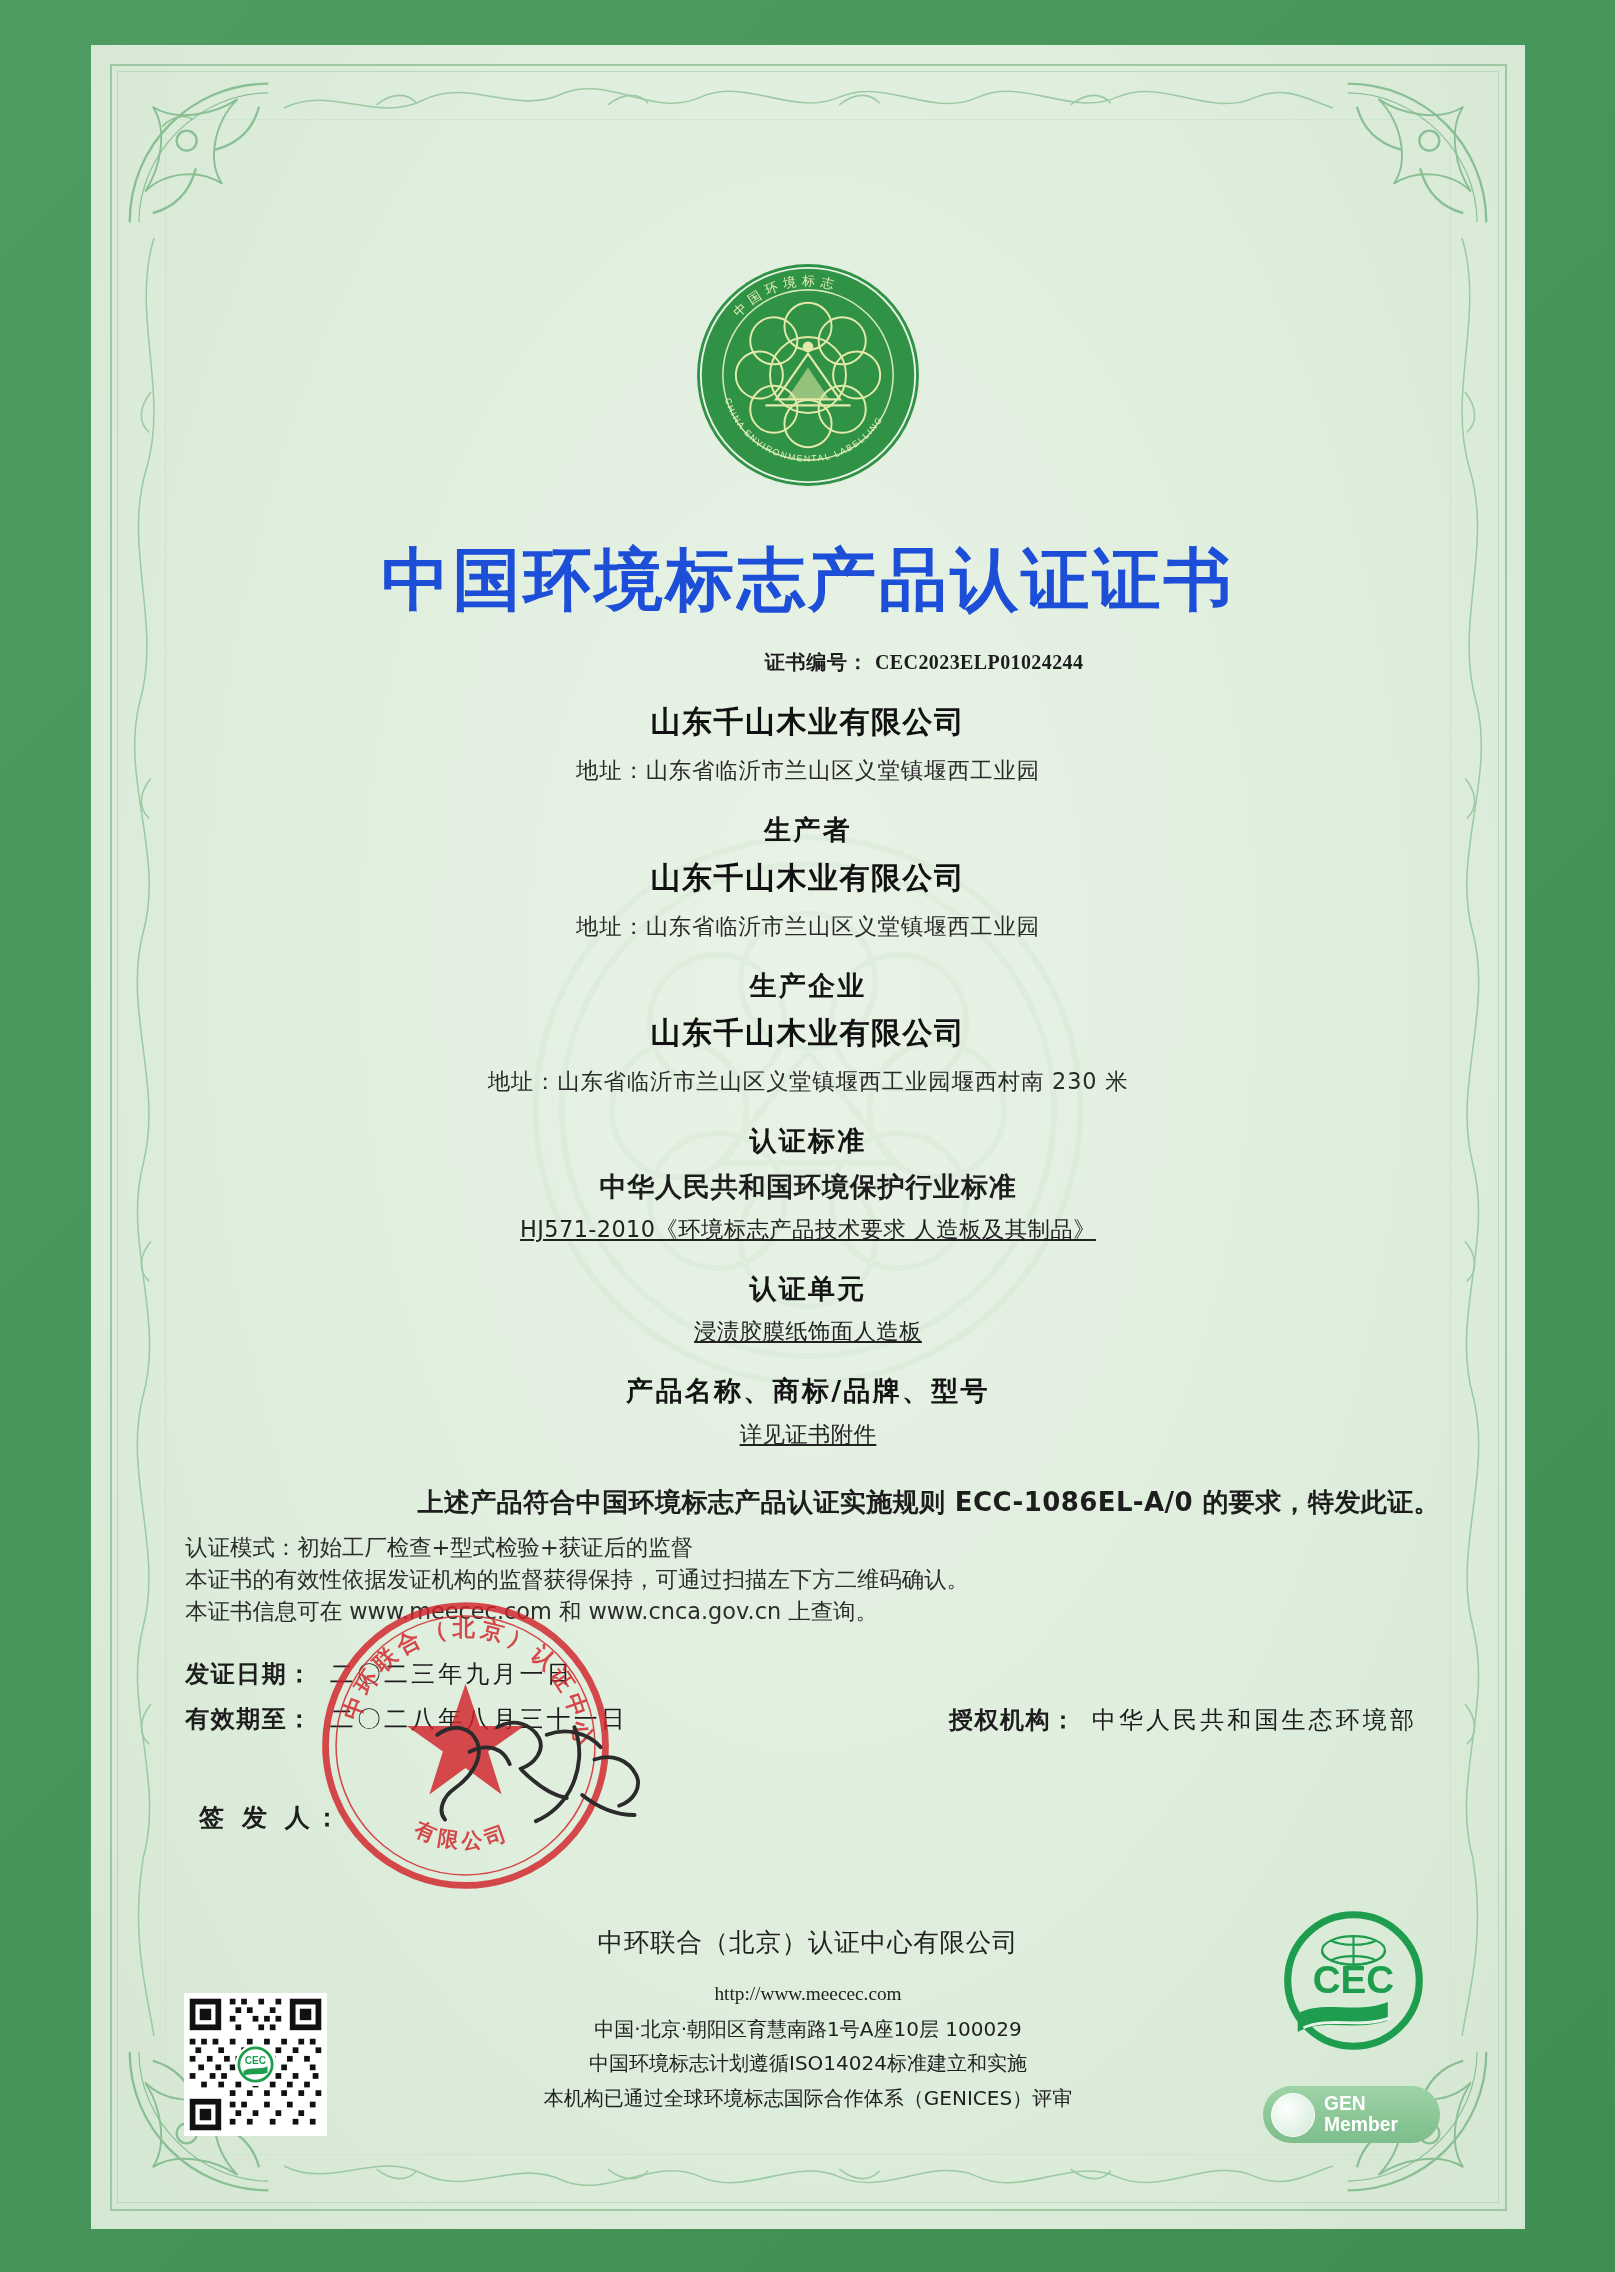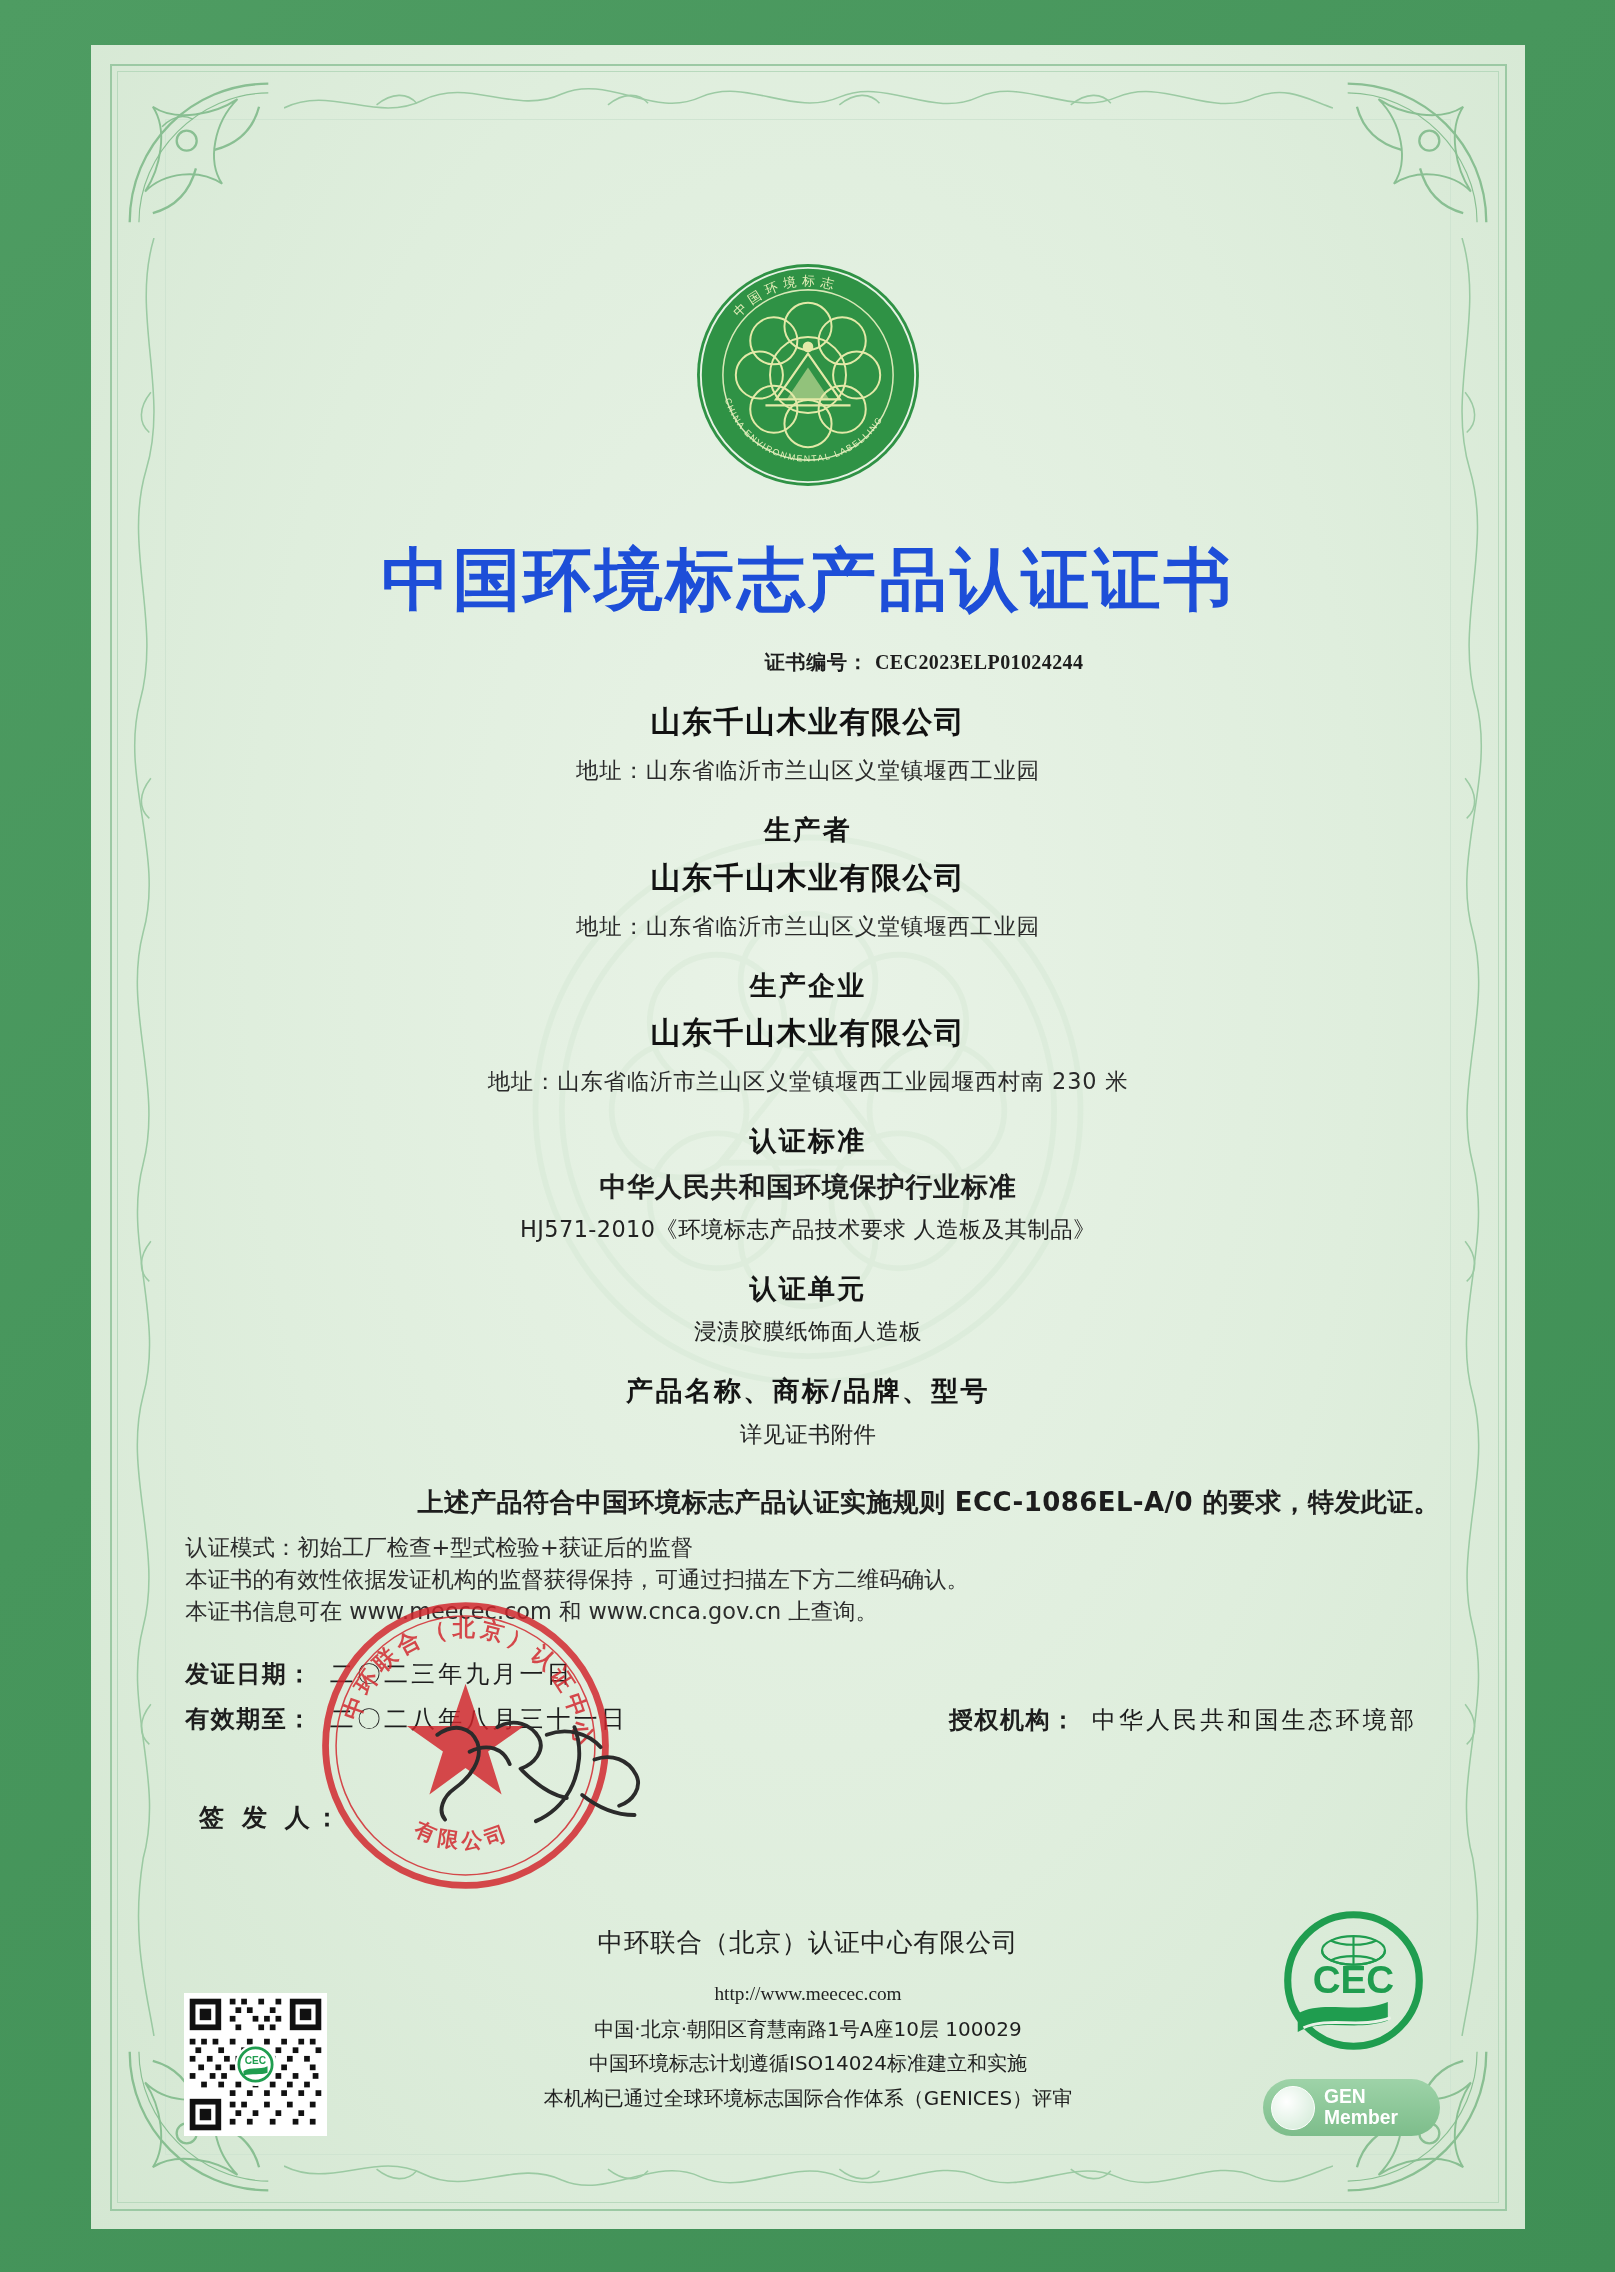--- a/index.html
+++ b/index.html
@@ -164,20 +164,21 @@
     font-weight: bold;
     font-family: "DejaVu Sans", sans-serif;
     letter-spacing: 0.8px;
   }
   .block .sub {
     margin-top: 9.3px;
     font-size: 22.4px;
     font-family: "DejaVu Sans", sans-serif;
     letter-spacing: 0.4px;
     color: #222;
+    text-decoration: underline;
   }
 
   .statement {
     margin-top: 35px;
     font-size: 26px;
     font-weight: bold;
     font-family: "DejaVu Sans", sans-serif;
     text-align: right;
     padding-left: 7.7px;
     letter-spacing: 0.4px;
@@ -290,21 +291,21 @@
   .cec-logo {
     position: absolute;
     right: 100px;
     bottom: 177px;
     width: 143px;
     height: 143px;
   }
   .gen-badge {
     position: absolute;
     right: 85px;
-    bottom: 93px;
+    bottom: 86px;
     width: 177px;
     height: 57px;
     border-radius: 28.6px;
     background: linear-gradient(180deg,#9ed3a8,#7dbd8b);
     display: flex;
     align-items: center;
     padding-left: 7.7px;
     box-sizing: border-box;
   }
   .gen-badge .globe {

